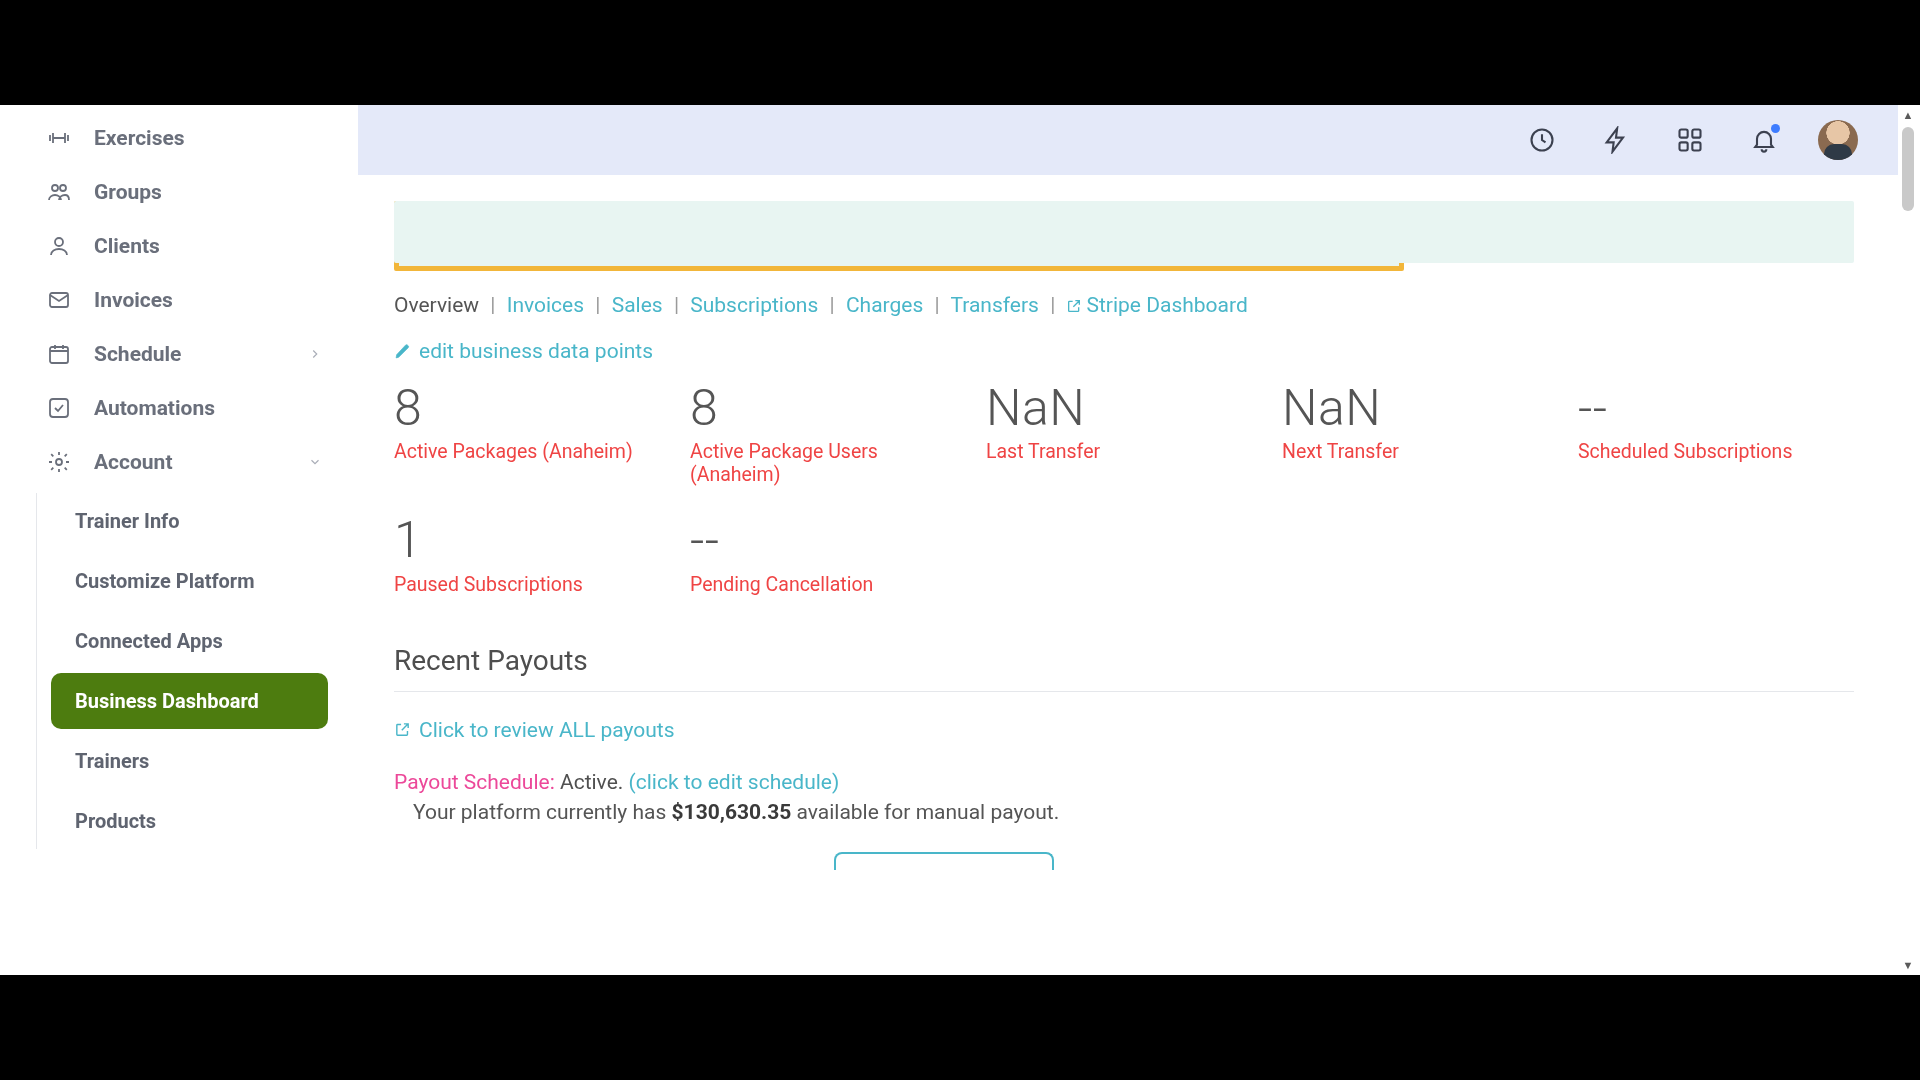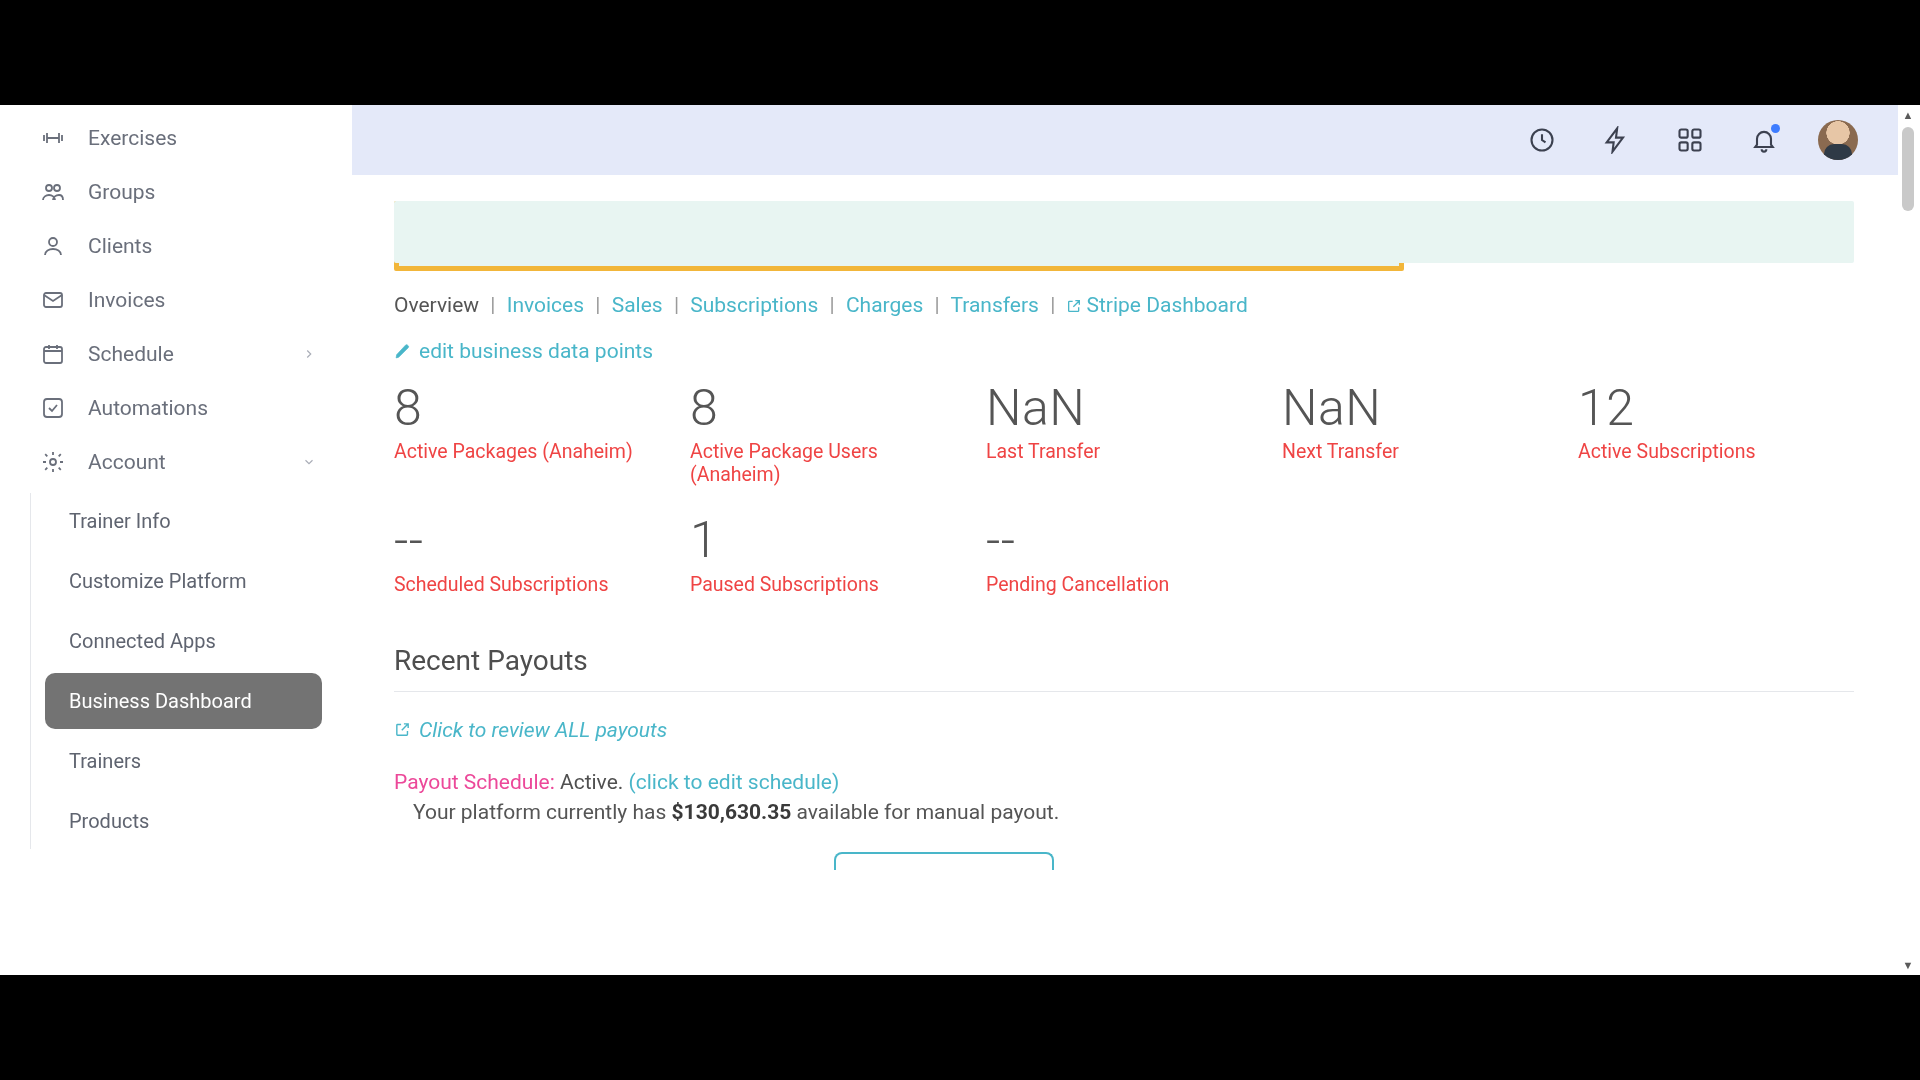--- a/index.html
+++ b/index.html
@@ -19,29 +19,29 @@
 
   
   .topbar { position:absolute; top:0; left:350px; right:22px; height:70px; background:#e4e9f9; display:flex; align-items:center; justify-content:flex-end; padding-right:40px; gap:34px; }
   .topbar .icon-btn { width:40px; height:40px; display:flex; align-items:center; justify-content:center; color:#3c4150; cursor:pointer; position:relative; }
   .topbar svg { width:28px; height:28px; stroke:#3c4150; fill:none; stroke-width:1.8; }
   .bell-dot { position:absolute; top:4px; right:4px; width:9px; height:9px; background:#3d7cff; border-radius:50%; }
   .avatar { width:40px; height:40px; border-radius:50%; background: radial-gradient(circle at 50% 32%, #e7c6a6 0 34%, transparent 35%), linear-gradient(#8a6a50,#8a6a50); background-color:#dcb38f; overflow:hidden; position:relative; cursor:pointer; }
   .avatar::after { content:""; position:absolute; bottom:-6px; left:6px; right:6px; height:22px; background:#2f3a46; border-radius:10px 10px 0 0; }
 
   
-  .sidebar { position:absolute; top:0; left:2px; width:350px; height:870px; background:#fff; padding-top:6px; }
+  .sidebar { position:absolute; top:0; left:8px; width:350px; height:870px; background:#fff; padding-top:6px;font-weight:bold; }
   .side-item { display:flex; align-items:center; gap:22px; padding:14px 0 14px 38px; color:#6a6f7b; font-size:21px; cursor:pointer; position:relative; }
   .side-item .s-icon { width:26px; height:26px; display:flex; align-items:center; justify-content:center; }
   .side-item .s-icon svg { width:24px; height:24px; stroke:#6a6f7b; fill:none; stroke-width:1.8; }
   .side-item .chev { position:absolute; right:36px; top:50%; transform:translateY(-50%); }
   .side-item .chev svg { width:14px; height:14px; stroke:#a9adb7; fill:none; stroke-width:2; }
   .sub-wrap { margin-left:28px; border-left:1px solid #e5e7eb; padding-left:0; }
   .sub-item { padding:16px 18px 16px 24px; margin:4px 30px 4px 14px; color:#5f6470; font-size:20px; border-radius:10px; cursor:pointer; }
-  .sub-item.active { background:#737373; color:#fff; }
+  .sub-item.active { background:#4d7c0f; color:#fff; }
 
   
   .main { position:absolute; top:70px; left:350px; right:22px; bottom:0; background:#fff; padding:26px 44px 17px 44px; overflow:hidden; }
   .alert { border:5px solid #f2b63a; background:#e8f5f2; padding:18px 20px; color:#4c4c4c; font-size:20.5px; border-radius:2px; width:1010px; }
   
   .alert-bg { position:absolute; top:26px; left:44px; right:44px; height:62px; background:#e8f5f2; border-radius:2px; }
 
   .tabrow { margin-top:22px; font-size:21px; color:#6b6b6b; }
   .tabrow a { color:#49b6c9; text-decoration:none; cursor:pointer; }
   .tabrow .sep { color:#9a9a9a; padding:0 6px; }
@@ -52,21 +52,21 @@
   .edit-link { margin-top:20px; color:#49b6c9; font-size:21px; cursor:pointer; display:inline-flex; align-items:center; gap:8px; }
   .edit-link svg { width:17px; height:17px; fill:#49b6c9; stroke:#49b6c9; }
 
   .metrics { display:grid; grid-template-columns:repeat(5, 1fr); column-gap:20px; row-gap:28px; margin-top:18px; }
   .metric .big { font-size:50px; font-weight:300; color:#555; letter-spacing:0.5px; line-height:1.05; }
   .metric .lbl { font-size:19.5px; color:#ef4444; margin-top:6px; font-weight:400; }
 
   .section-divider { border:none; border-top:1px solid #e5e7eb; margin-top:14px; }
   .section-title { font-size:28px; color:#4e4e4e; margin-top:48px; font-weight:400; }
 
-  .review-link { margin-top:26px; color:#49b6c9; font-size:21px; cursor:pointer; display:inline-flex; align-items:center; gap:8px;font-style:italic; }
+  .review-link { margin-top:26px; color:#49b6c9; font-size:21px; cursor:pointer; display:inline-flex; align-items:center; gap:8px; }
   .review-link svg { width:17px; height:17px; stroke:#49b6c9; fill:none; stroke-width:2; }
 
   .payout-line { margin-top:28px; font-size:21px; color:#505050; }
   .payout-line .bold { font-weight:400; color:#ec4899; }
   .payout-line a { color:#49b6c9; text-decoration:none; cursor:pointer; }
   .payout-sub { margin-top:6px; font-size:21px; color:#555;margin-left:19px; }
   .payout-sub .amt { font-weight:700; color:#3a3a3a; }
 
   .ghost-btn { margin-top:28px; margin-left:440px; width:220px; height:18px; border:2px solid #49b6c9; border-bottom:none; border-radius:8px 8px 0 0; }
 </style>
@@ -233,24 +233,20 @@
       </div>
       <div class="metric">
         <div class="big">NaN</div>
         <div class="lbl">Last Transfer</div>
       </div>
       <div class="metric">
         <div class="big">NaN</div>
         <div class="lbl">Next Transfer</div>
       </div>
       <div class="metric">
-        <div class="big">12</div>
-        <div class="lbl">Active Subscriptions</div>
-      </div>
-      <div class="metric">
         <div class="big">--</div>
         <div class="lbl">Scheduled Subscriptions</div>
       </div>
       <div class="metric">
         <div class="big">1</div>
         <div class="lbl">Paused Subscriptions</div>
       </div>
       <div class="metric">
         <div class="big">--</div>
         <div class="lbl">Pending Cancellation</div>

